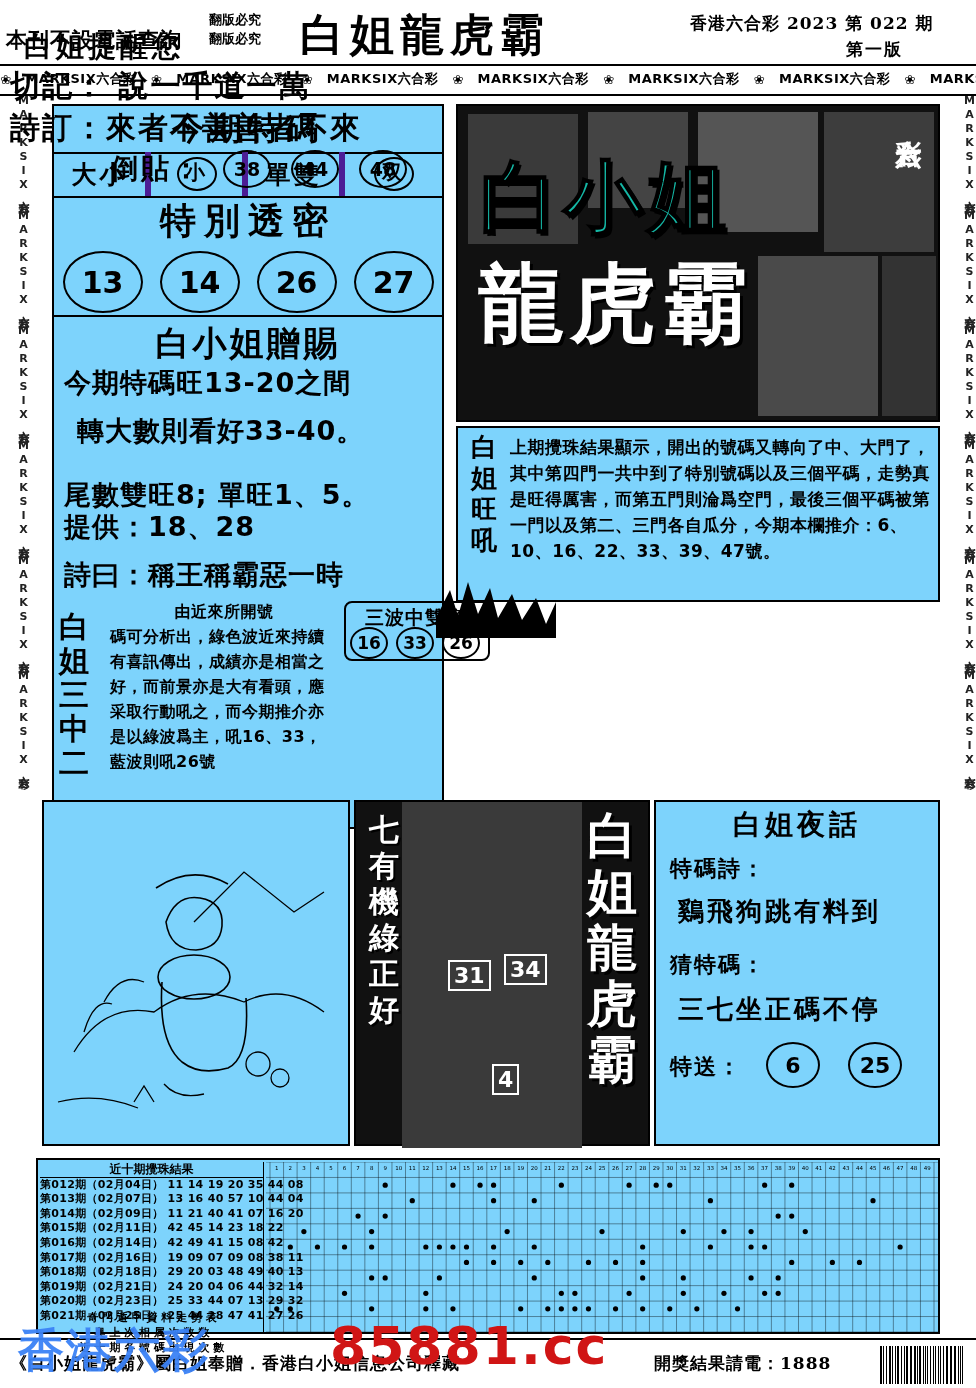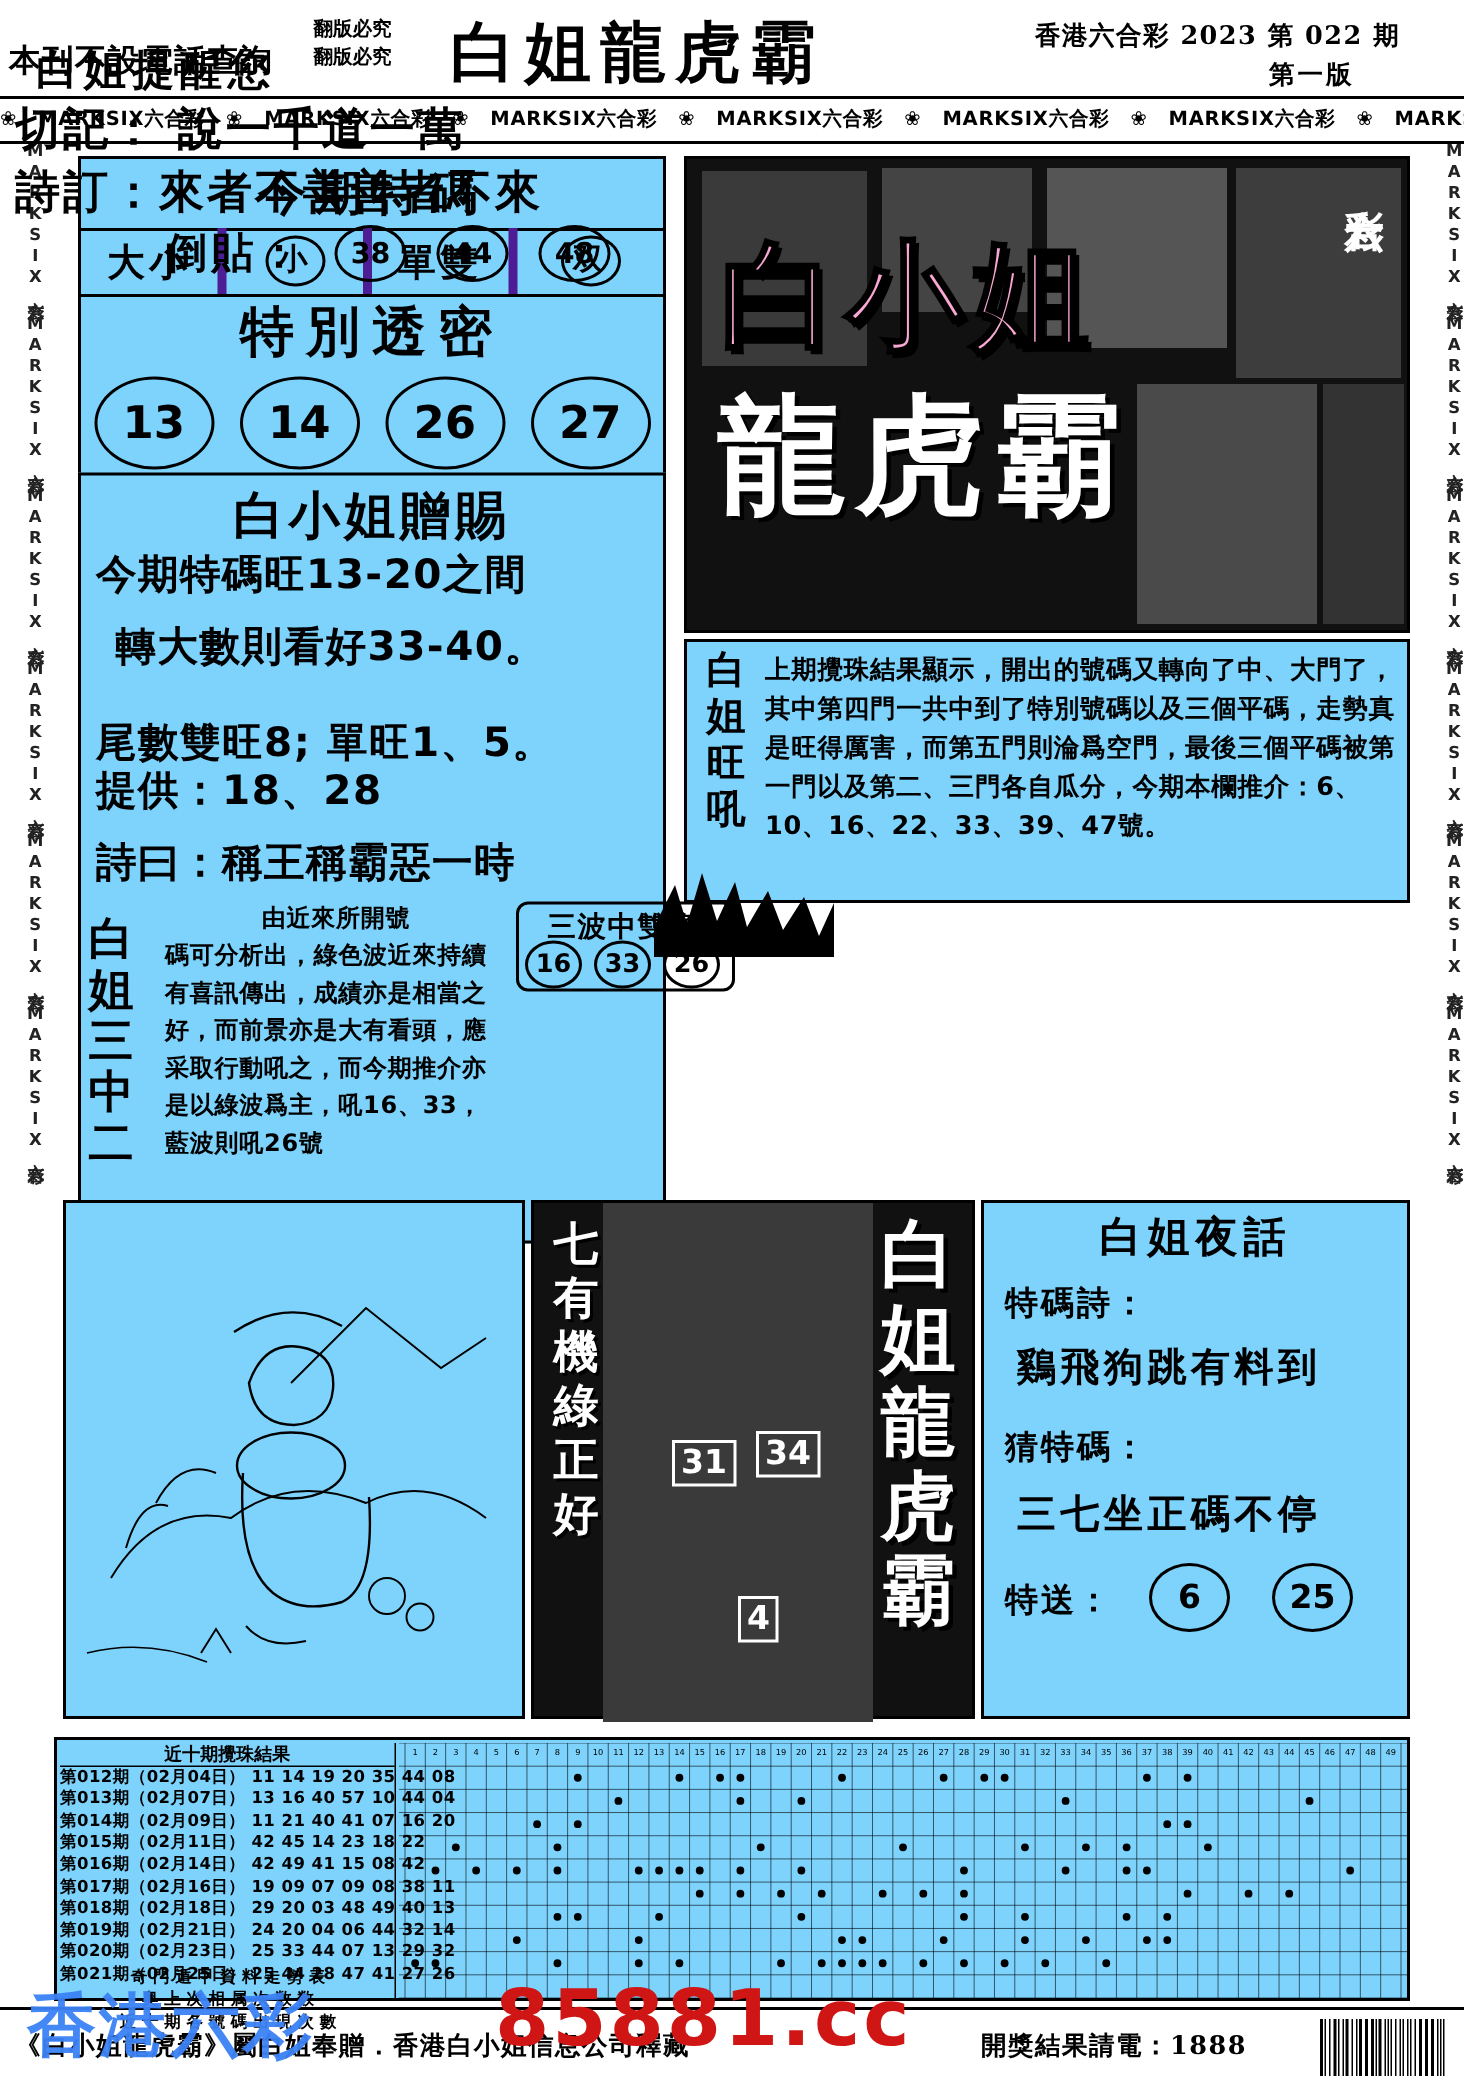--- a/index.html
+++ b/index.html
@@ -56,21 +56,21 @@
   #sanbo-n{position:absolute;left:0;top:24px;width:138px;display:flex;justify-content:space-around;}
   .circ-xs{width:34px;height:28px;border:2px solid #000;border-radius:50%;display:flex;align-items:center;justify-content:center;font-size:17px;font-weight:bold;}
   #tri-label{position:absolute;left:352px;top:770px;font-size:11px;font-weight:bold;}
   #tri-svg{position:absolute;left:352px;top:738px;}
   
   #vert-sanz{position:absolute;left:54px;top:610px;width:40px;font-size:30px;font-weight:bold;line-height:34px;text-align:center;}
 
   
   #box-photo{left:456px;top:104px;width:484px;height:318px;background:#111;}
   .ph{position:absolute;background:#2a2a2a;}
-  #ph-title1{position:absolute;left:22px;top:40px;font-size:78px;font-weight:bold;color:#f9a8d4;letter-spacing:6px;-webkit-text-stroke:2px #000;text-shadow:3px 3px 0 #000;font-family:"DejaVu Serif","Liberation Serif",serif;}
+  #ph-title1{position:absolute;left:22px;top:40px;font-size:78px;font-weight:bold;color:#14b8a6;letter-spacing:6px;-webkit-text-stroke:2px #000;text-shadow:3px 3px 0 #000;font-family:"DejaVu Serif","Liberation Serif",serif;}
   #ph-title2{position:absolute;left:20px;top:140px;font-size:86px;font-weight:bold;color:#fff;letter-spacing:6px;text-shadow:3px 3px 0 #000;font-family:"DejaVu Serif","Liberation Serif",serif;}
   #ph-side{position:absolute;right:14px;top:14px;color:#fff;font-size:26px;font-weight:bold;line-height:30px;writing-mode:vertical-rl;text-orientation:upright;}
 
   
   #box-wang{left:456px;top:426px;width:484px;height:176px;}
   #wang-label{position:absolute;left:6px;top:4px;width:40px;font-size:26px;font-weight:bold;line-height:31px;text-align:center;}
   #wang-text{position:absolute;left:52px;top:6px;width:420px;font-size:17px;line-height:26px;font-weight:bold;letter-spacing:0.5px;}
 
   
   #box-remind{left:456px;top:606px;width:484px;height:186px;border:none;}

